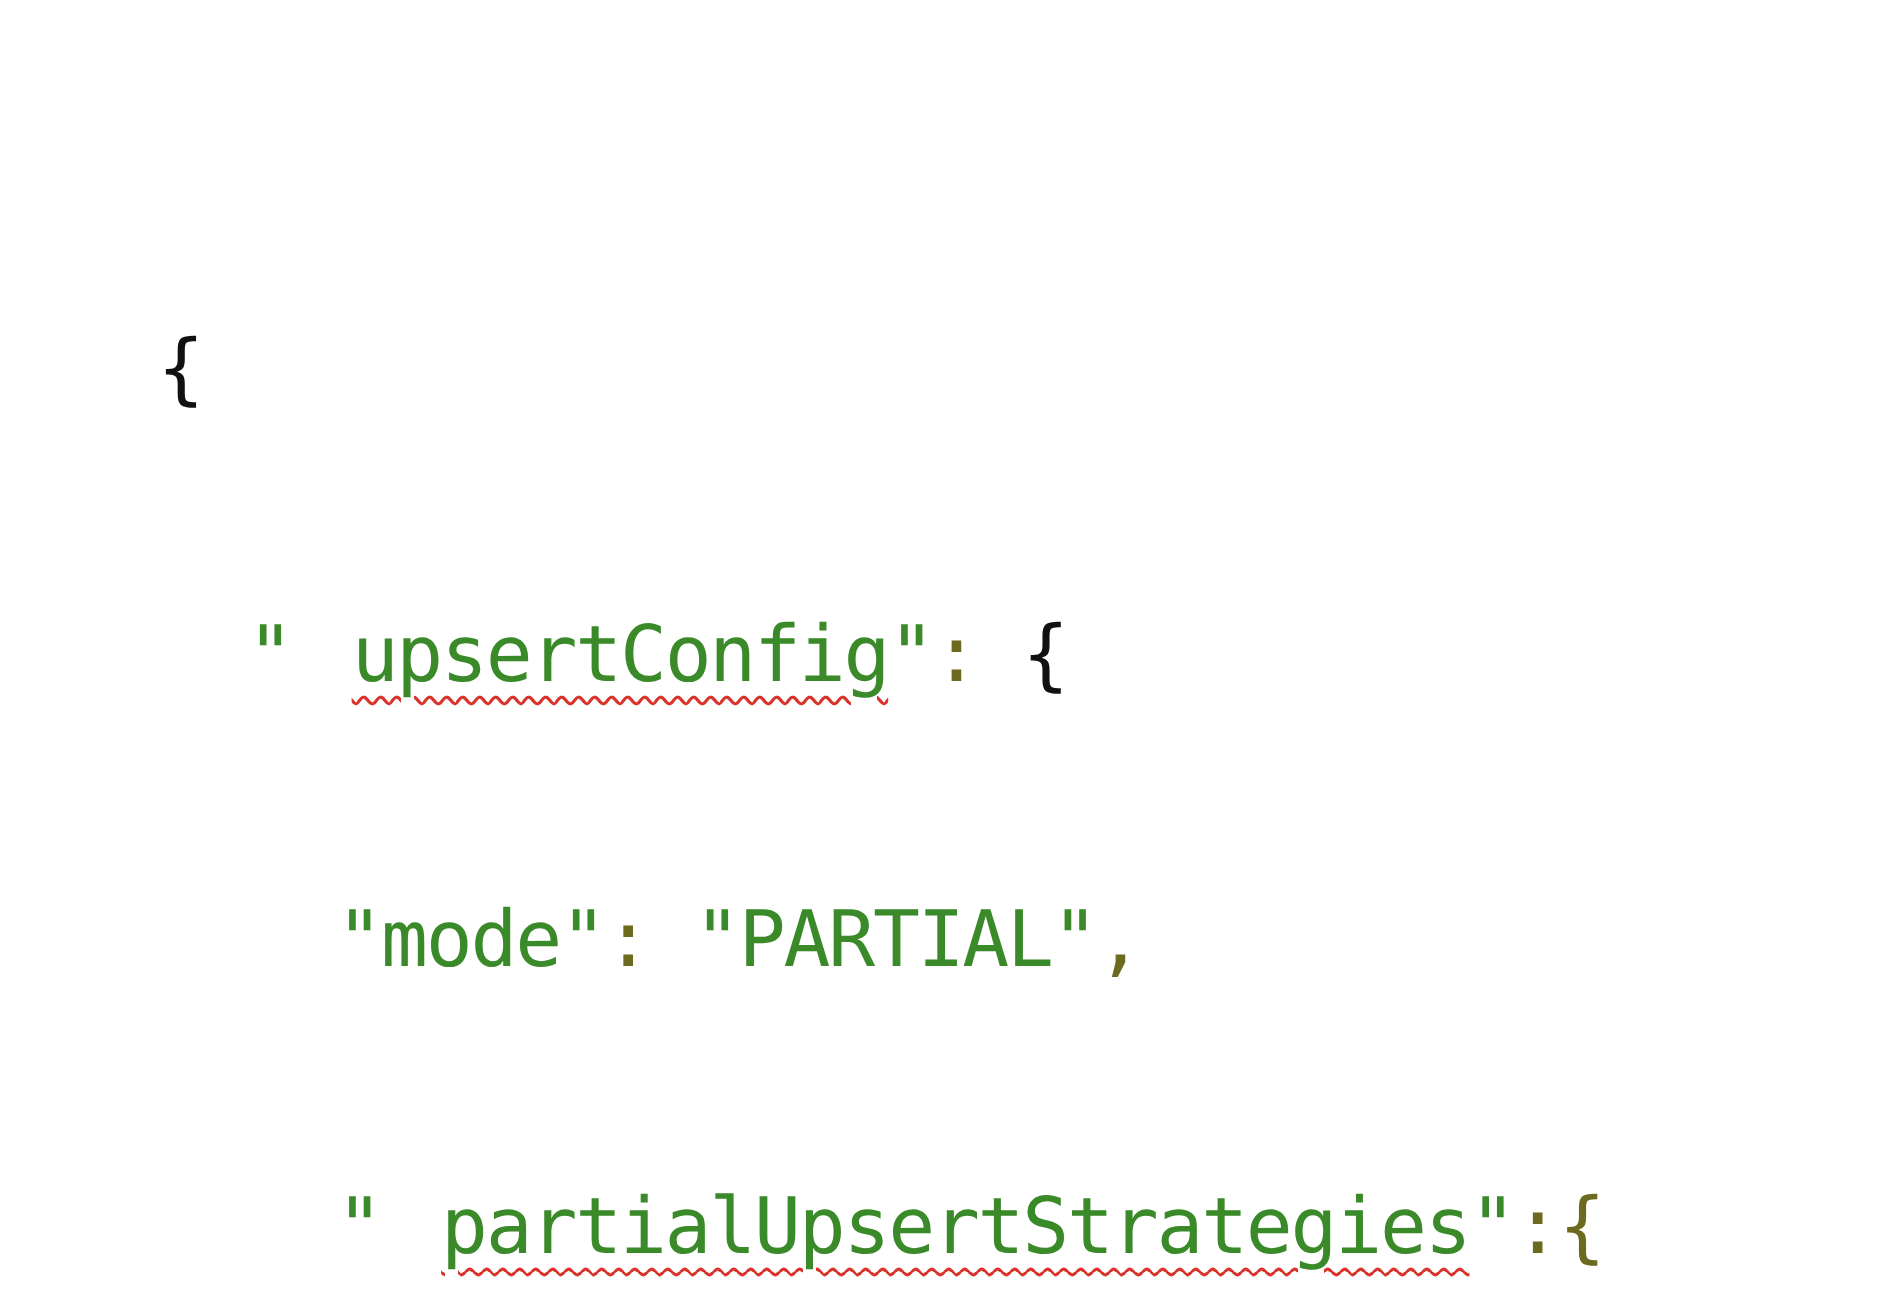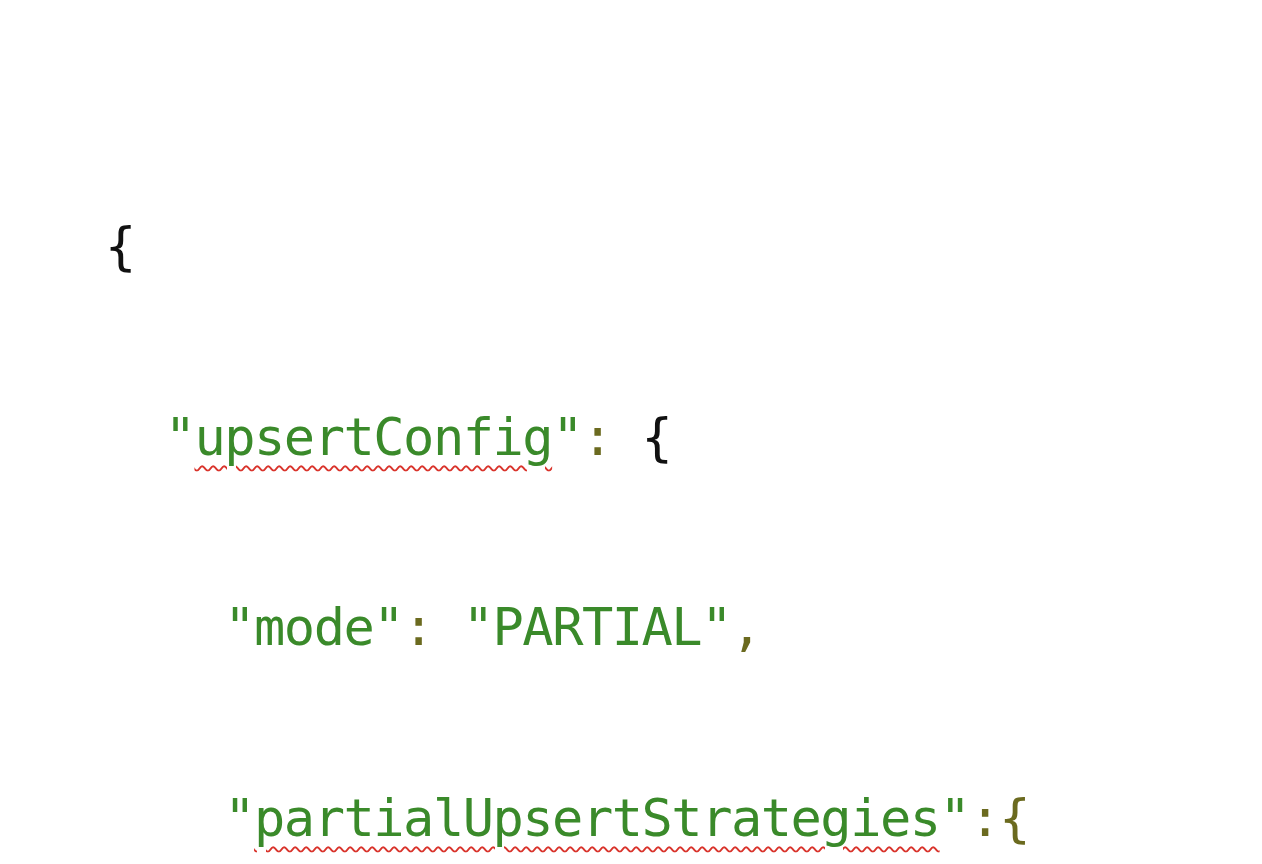--- a/index.html
+++ b/index.html
@@ -12,20 +12,21 @@
   }
   .line { display: block; height: 63.5px; }
   .str { color: #3a8a2a; }
   .punct { color: #6b6a1f; }
   .brace { color: #111111; }
   .brace-olive { color: #6b6a1f; }
   .squiggle {
     text-decoration: underline wavy #d9332b;
     text-decoration-thickness: 1.5px;
     text-underline-offset: 10px;
+    margin-left: 40px;
   }
 </style>
 </head>
 <body>
 
 <div class="code">
   <span class="line"><span class="brace">{</span></span>
   <span class="line">  <span class="str">"</span><span class="str squiggle">upsertConfig</span><span class="str">"</span><span class="punct">:</span> <span class="brace">{</span></span>
   <span class="line">    <span class="str">"</span><span class="str">mode</span><span class="str">"</span><span class="punct">:</span> <span class="str">"</span><span class="str">PARTIAL</span><span class="str">"</span><span class="punct">,</span></span>
   <span class="line">    <span class="str">"</span><span class="str squiggle">partialUpsertStrategies</span><span class="str">"</span><span class="punct">:</span><span class="brace-olive">{</span></span>

